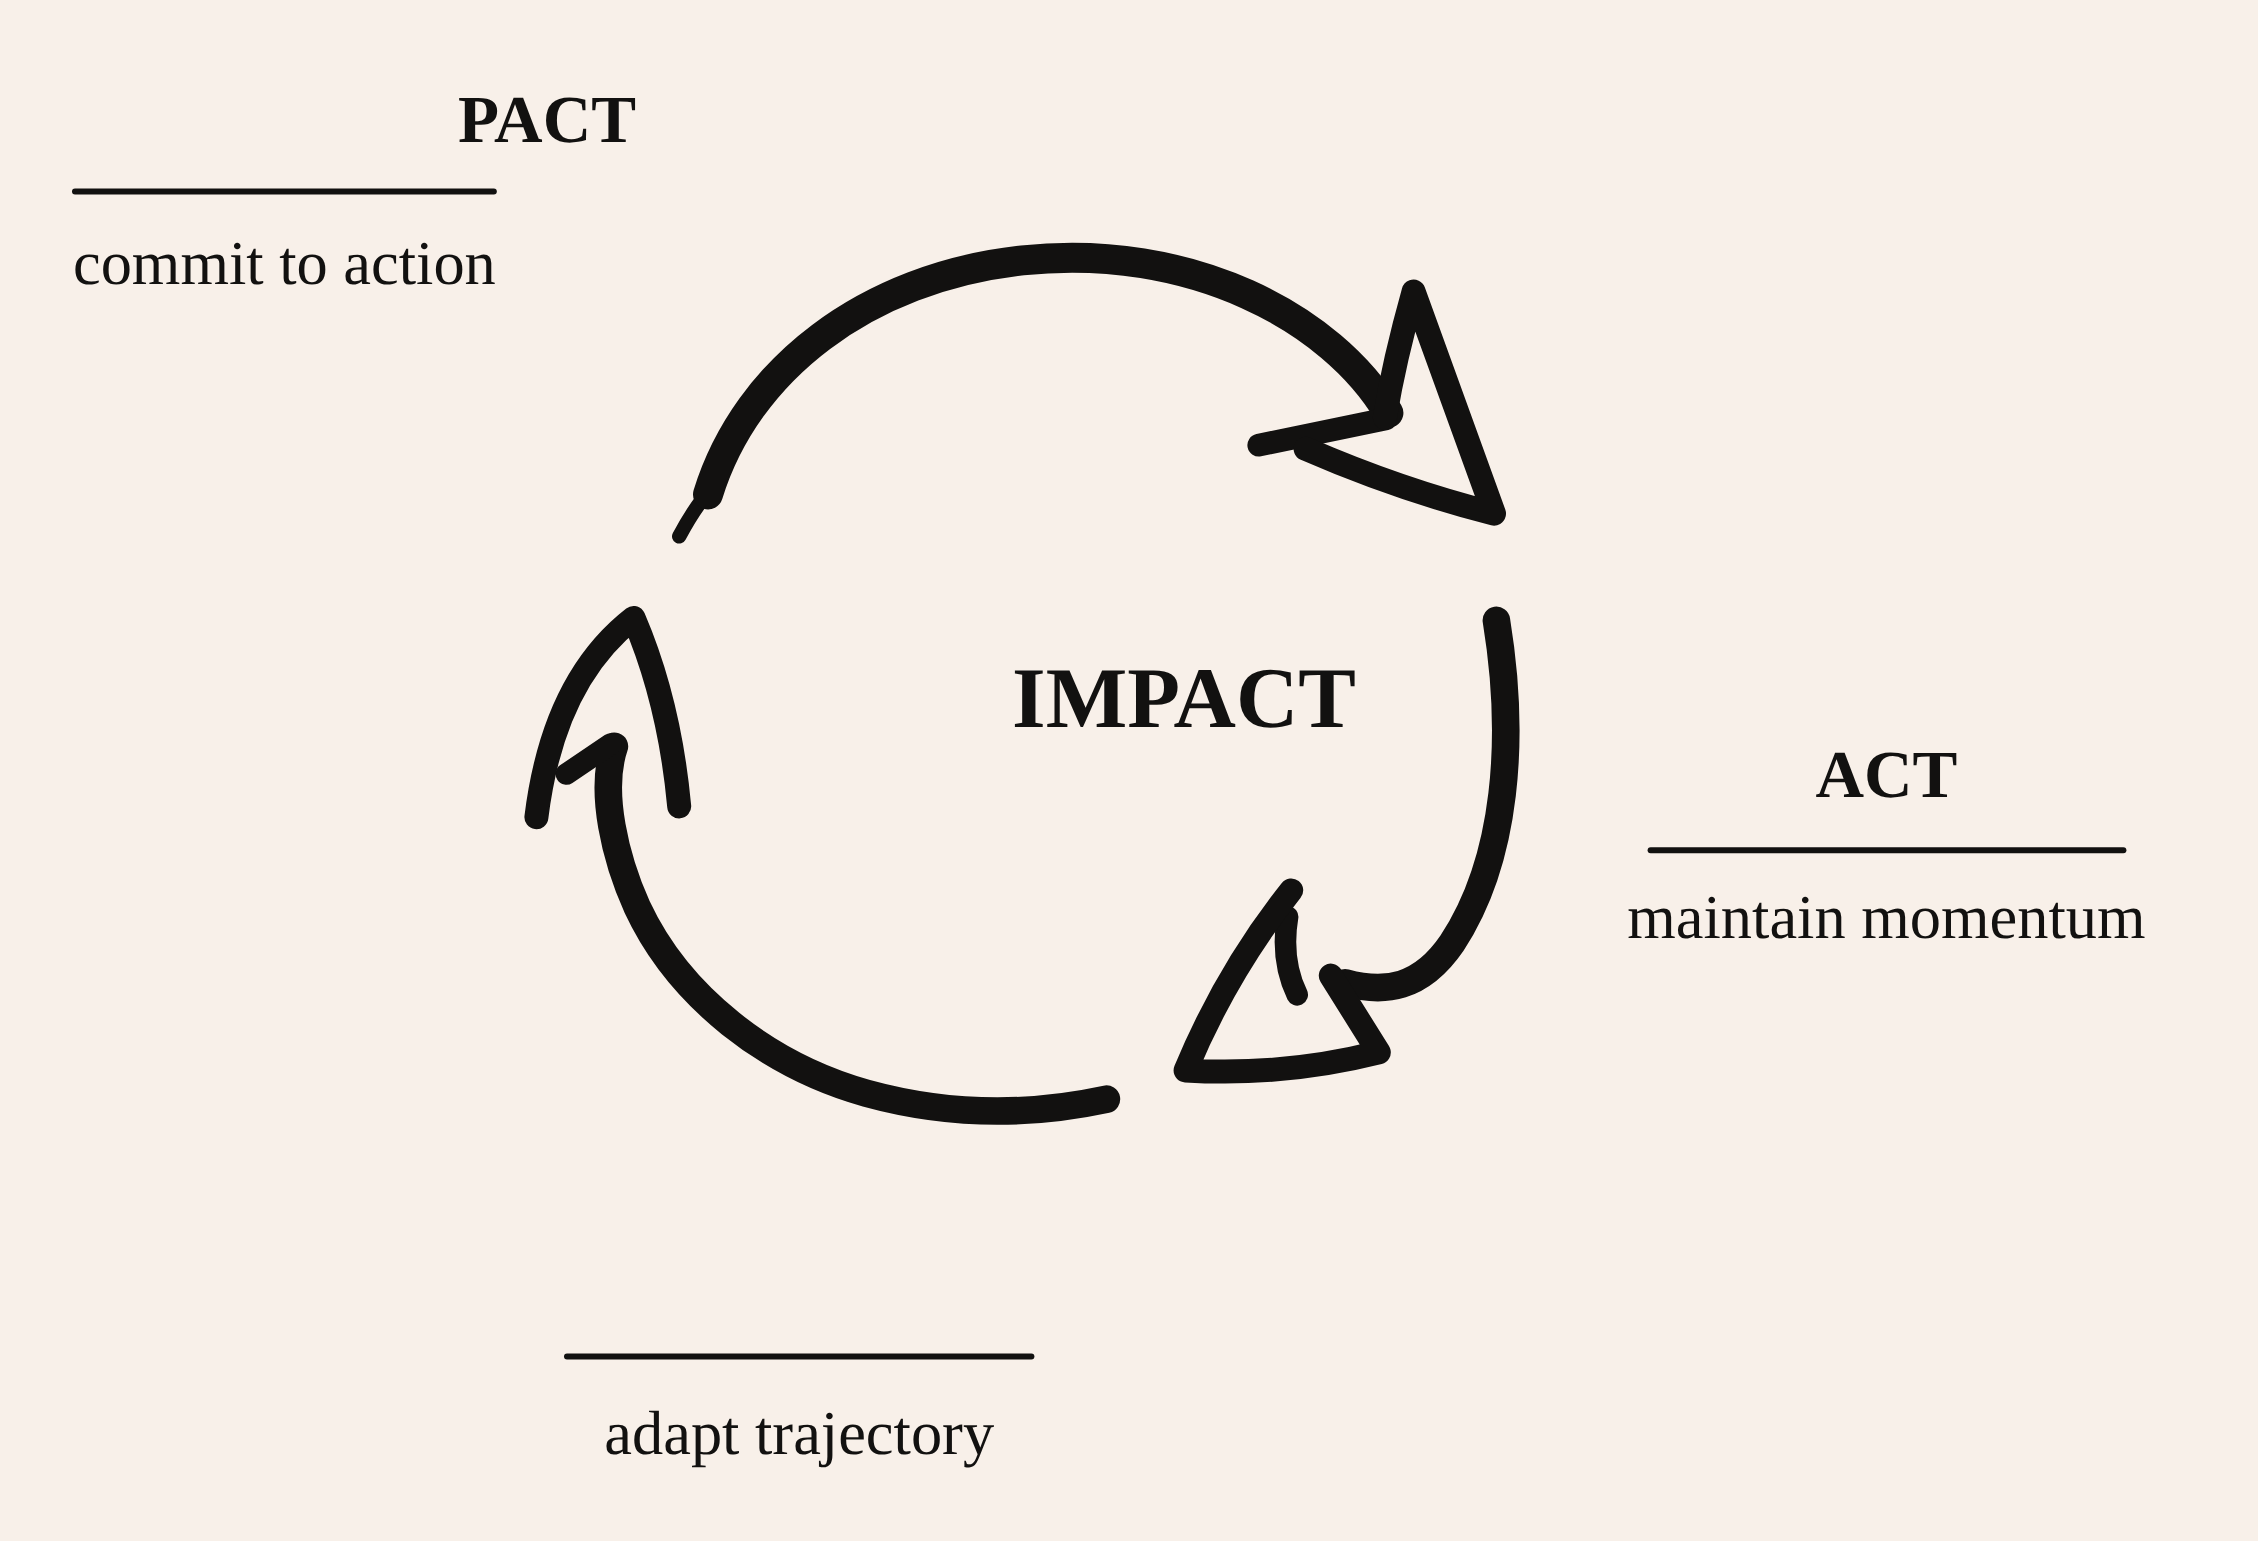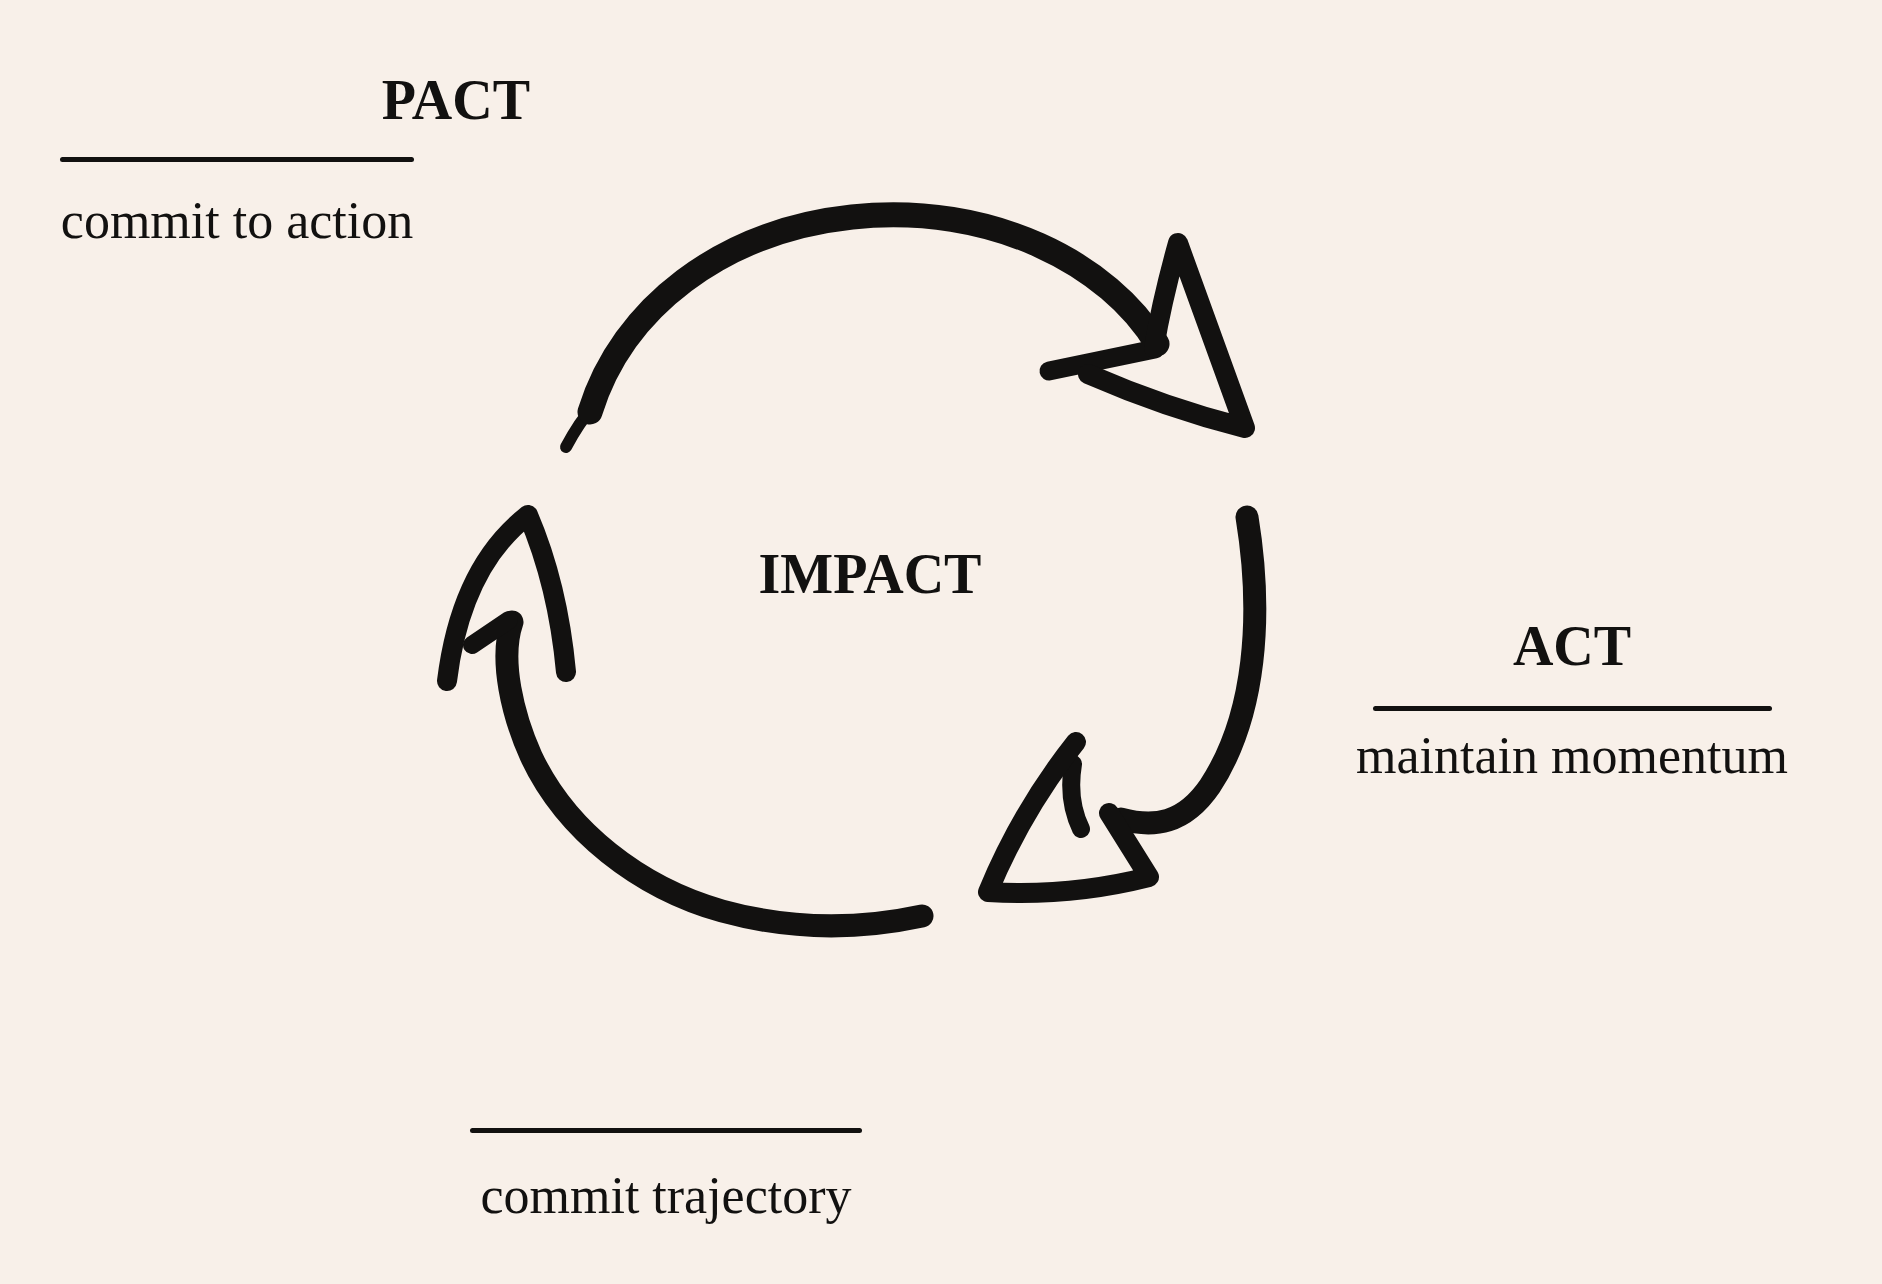--- a/index.html
+++ b/index.html
@@ -36,32 +36,32 @@
   
   #pact-block{left:-23px;top:72px;height:230px;}
   #pact-block .step-title{top:0;transform:translateX(33px);text-align:right;}
   #pact-block .step-underline{left:83px;width:354px;top:85px;}
   #pact-block .step-desc{top:123px;}
 
   
   #act-block{left:1312px;top:618px;height:230px;}
   #act-block .step-title{top:0;}
   #act-block .step-underline{left:61px;width:399px;top:88px;}
-  #act-block .step-desc{top:112px;}
+  #act-block .step-desc{top:122px;}
 
   
   #react-block{left:406px;top:1045px;height:230px;}
   #react-block .step-title{top:0;}
   #react-block .step-underline{left:64px;width:392px;top:83px;}
   #react-block .step-desc{top:125px;}
 
   
   #impact-label{
     position:absolute;left:610px;top:546px;width:520px;
-    text-align:center;font-weight:bold;font-size:56px;line-height:1;
+    text-align:right;font-weight:bold;font-size:72px;line-height:1;
   }
 </style>
 </head>
 <body>
 
 <div class="stage">
 
   <svg class="arrows-svg" viewBox="0 0 1882 1284" aria-hidden="true">
 
     <path stroke-width="12" d="M 566 447 C 574 432 581 420 593 407"></path>
@@ -88,18 +88,18 @@
   </div>
 
   <div class="label-block" id="act-block">
     <div class="step-title">ACT</div>
     <div class="step-underline"></div>
     <div class="step-desc">maintain momentum</div>
   </div>
 
   <div class="label-block" id="react-block">
     <div class="step-underline"></div>
-    <div class="step-desc">commit trajectory</div>
+    <div class="step-desc">adapt trajectory</div>
   </div>
 
   <div id="impact-label">IMPACT</div>
 
 </div>
 
 </body></html>

